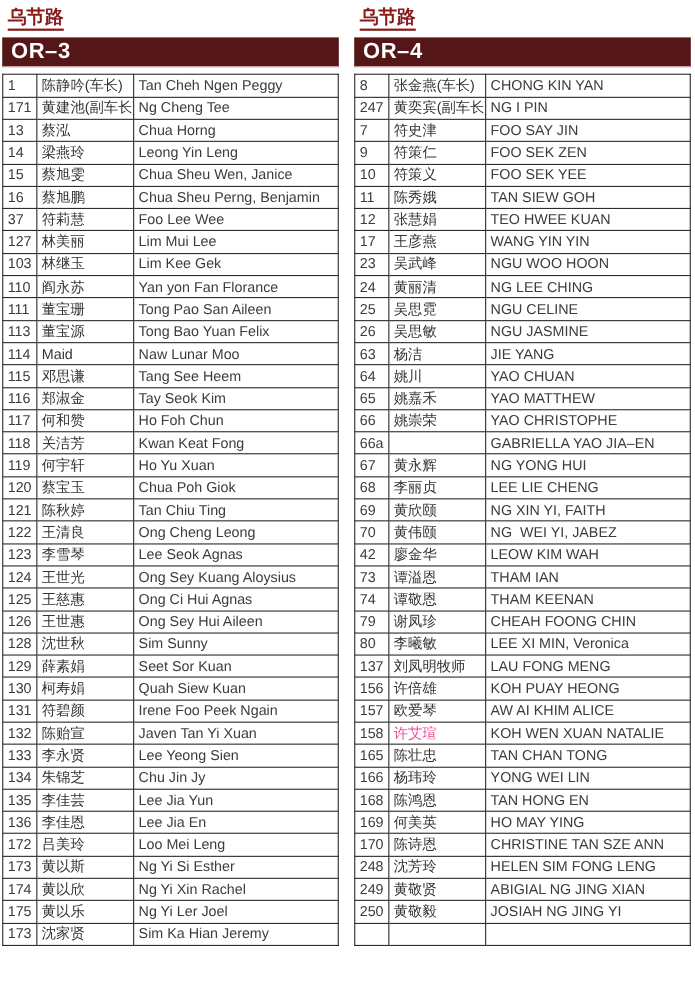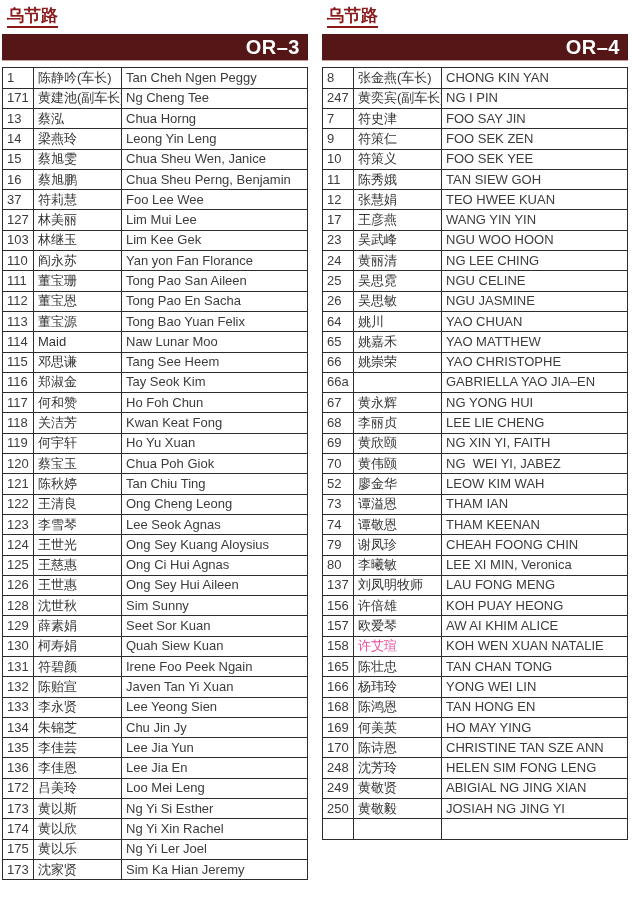--- a/index.html
+++ b/index.html
@@ -28,21 +28,20 @@
     background:#541616;
     color:#ffffff;
     font-weight:bold;
     font-size:20px;
     line-height:26px;
     height:26px;
     padding:0 8px;
     margin-bottom:6px;
     border-bottom:1px solid #c9a0a0;
     letter-spacing:0.5px;
-    text-align:right;
   }
 
   table.roster {
     border-collapse:collapse;
     width:100%;
     table-layout:fixed;
     border:1px solid #282828;
   }
   table.roster td {
     border:1px solid #2c2c2c;
@@ -124,25 +123,20 @@
             <td class="no">110</td>
             <td class="cn">阎永苏</td>
             <td class="en">Yan yon Fan Florance</td>
           </tr>
           <tr>
             <td class="no">111</td>
             <td class="cn">董宝珊</td>
             <td class="en">Tong Pao San Aileen</td>
           </tr>
           <tr>
-            <td class="no">112</td>
-            <td class="cn">董宝恩</td>
-            <td class="en">Tong Pao En Sacha</td>
-          </tr>
-          <tr>
             <td class="no">113</td>
             <td class="cn">董宝源</td>
             <td class="en">Tong Bao Yuan Felix</td>
           </tr>
           <tr>
             <td class="no">114</td>
             <td class="cn">Maid</td>
             <td class="en">Naw Lunar Moo</td>
           </tr>
           <tr>
@@ -343,20 +337,25 @@
             <td class="no">25</td>
             <td class="cn">吴思霓</td>
             <td class="en">NGU CELINE</td>
           </tr>
           <tr>
             <td class="no">26</td>
             <td class="cn">吴思敏</td>
             <td class="en">NGU JASMINE</td>
           </tr>
           <tr>
+            <td class="no">63</td>
+            <td class="cn">杨洁</td>
+            <td class="en">JIE YANG</td>
+          </tr>
+          <tr>
             <td class="no">64</td>
             <td class="cn">姚川</td>
             <td class="en">YAO CHUAN</td>
           </tr>
           <tr>
             <td class="no">65</td>
             <td class="cn">姚嘉禾</td>
             <td class="en">YAO MATTHEW</td>
           </tr>
           <tr>
@@ -383,21 +382,21 @@
             <td class="no">69</td>
             <td class="cn">黄欣颐</td>
             <td class="en">NG XIN YI, FAITH</td>
           </tr>
           <tr>
             <td class="no">70</td>
             <td class="cn">黄伟颐</td>
             <td class="en">NG  WEI YI, JABEZ</td>
           </tr>
           <tr>
-            <td class="no">52</td>
+            <td class="no">42</td>
             <td class="cn">廖金华</td>
             <td class="en">LEOW KIM WAH</td>
           </tr>
           <tr>
             <td class="no">73</td>
             <td class="cn">谭溢恩</td>
             <td class="en">THAM IAN</td>
           </tr>
           <tr>
             <td class="no">74</td>

